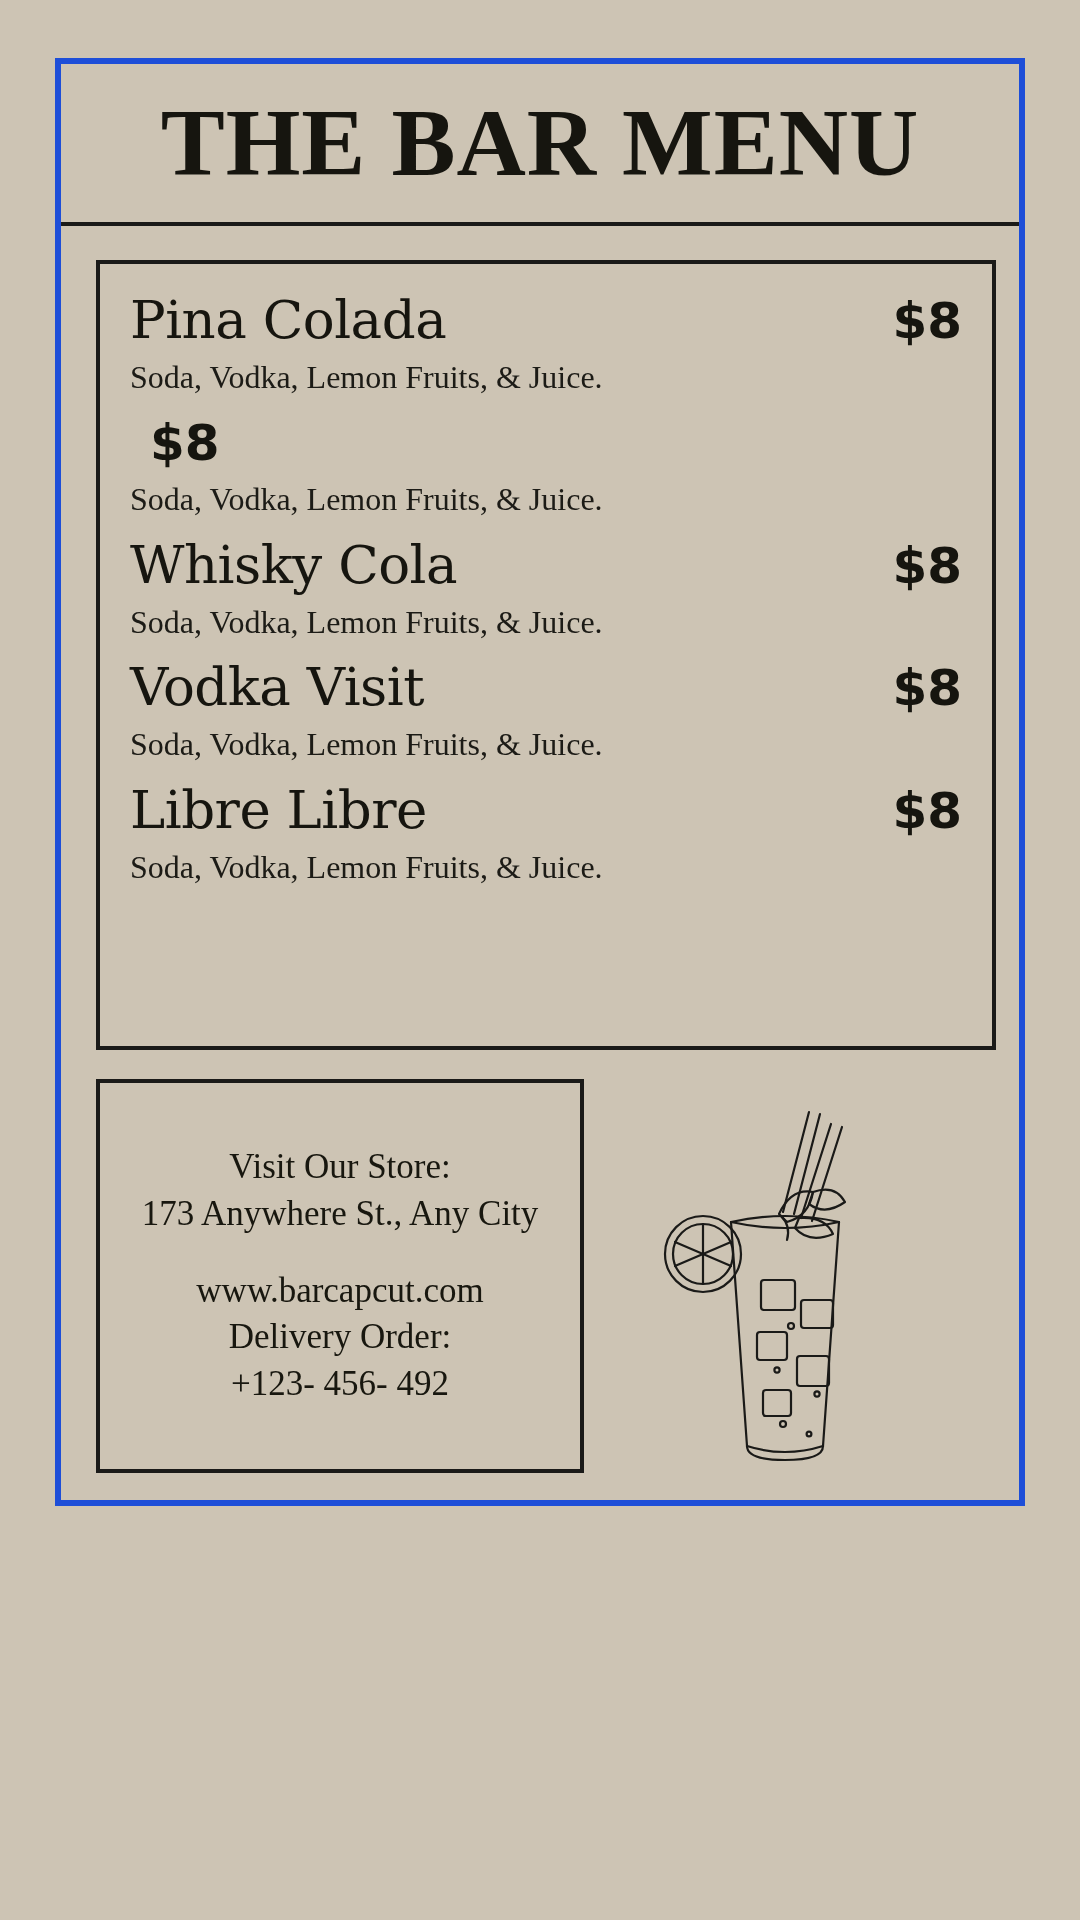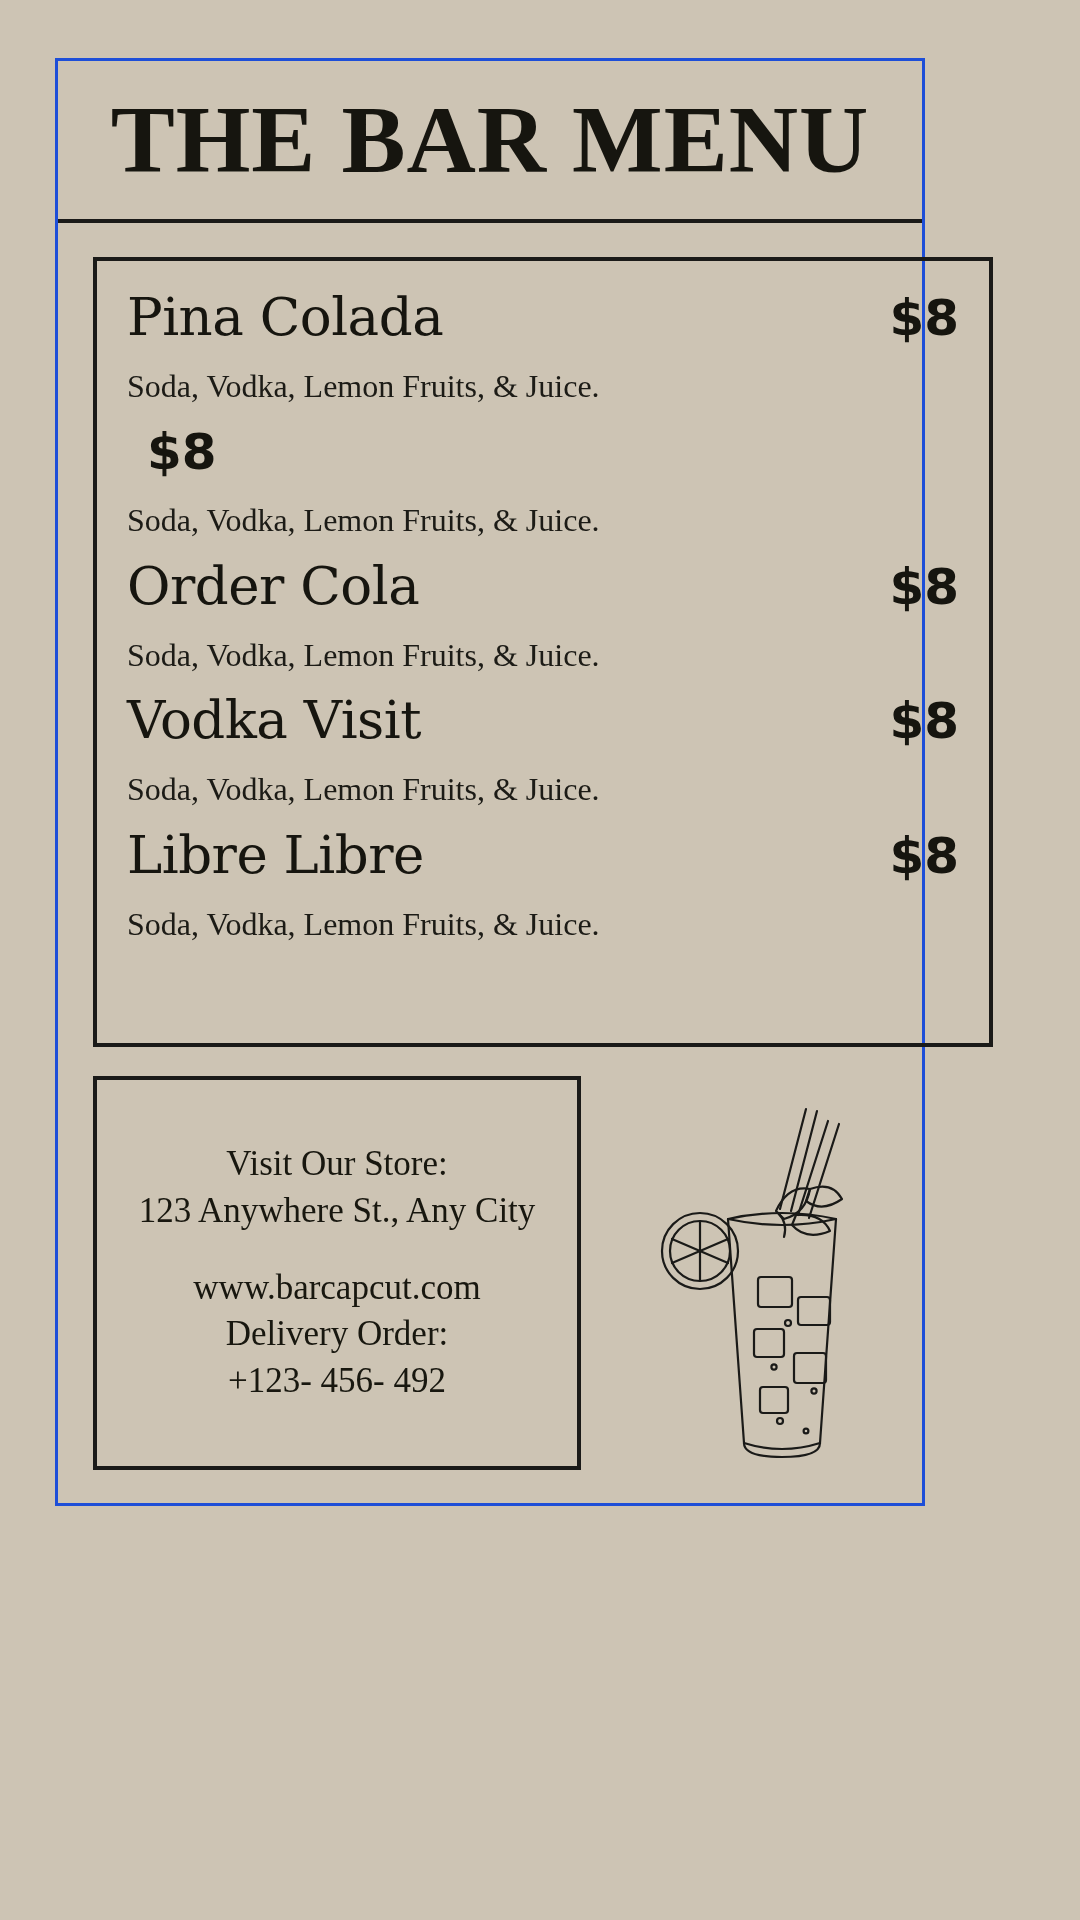--- a/index.html
+++ b/index.html
@@ -13,23 +13,23 @@
     height: 1920px;
     background: #cdc4b4;
     font-family: "Liberation Serif", serif;
     color: #1a1a18;
     overflow: hidden;
   }
   .outer-frame {
     position: absolute;
     left: 55px;
     top: 58px;
-    width: 870px;
+    width: 970px;
     height: 1448px;
-    border: 3px solid #1d4ed8;
+    border: 6px solid #1d4ed8;
     box-sizing: border-box;
   }
   .title-band {
     position: absolute;
     left: 0;
     top: 0;
     width: 100%;
     height: 162px;
     border-bottom: 4px solid #1a1a18;
     box-sizing: border-box;
@@ -78,21 +78,21 @@
     font-family: "DejaVu Sans", sans-serif;
     font-size: 50px;
     font-weight: 700;
     color: #16150f;
     margin-left: 20px;
   }
   .item-desc {
     font-family: "Liberation Serif", serif;
     font-size: 32px;
     line-height: 1.2;
-    margin-top: 20px;
+    margin-top: 8px;
     color: #1c1b16;
   }
   .info-box {
     position: absolute;
     left: 35px;
     top: 1015px;
     width: 488px;
     height: 394px;
     border: 4px solid #1a1a18;
     box-sizing: border-box;
@@ -142,21 +142,21 @@
 
       <div class="item">
         <div class="item-row">
           <span class="item-price">$8</span>
         </div>
         <div class="item-desc">Soda, Vodka, Lemon Fruits,  &amp; Juice.</div>
       </div>
 
       <div class="item">
         <div class="item-row">
-          <span class="item-name">Order Cola</span>
+          <span class="item-name">Whisky Cola</span>
           <span class="item-price">$8</span>
         </div>
         <div class="item-desc">Soda, Vodka, Lemon Fruits,  &amp; Juice.</div>
       </div>
 
       <div class="item">
         <div class="item-row">
           <span class="item-name">Vodka Visit</span>
           <span class="item-price">$8</span>
         </div>
@@ -168,21 +168,21 @@
           <span class="item-name">Libre Libre</span>
           <span class="item-price">$8</span>
         </div>
         <div class="item-desc">Soda, Vodka, Lemon Fruits,  &amp; Juice.</div>
       </div>
 
     </div>
 
     <div class="info-box">
       <div class="info-line">Visit Our Store:</div>
-      <div class="info-line">123 Anywhere St., Any City</div>
+      <div class="info-line">173 Anywhere St., Any City</div>
       <div class="info-gap"></div>
       <div class="info-line">www.barcapcut.com</div>
       <div class="info-line">Delivery Order:</div>
       <div class="info-line">+123- 456- 492</div>
     </div>
 
     <div class="glass-art">
       <svg viewBox="0 0 250 370" width="250" height="370" fill="none" stroke="#1a1a18" stroke-width="2.2" stroke-linecap="round" stroke-linejoin="round">
 
         <line x1="152" y1="118" x2="178" y2="18"></line>

